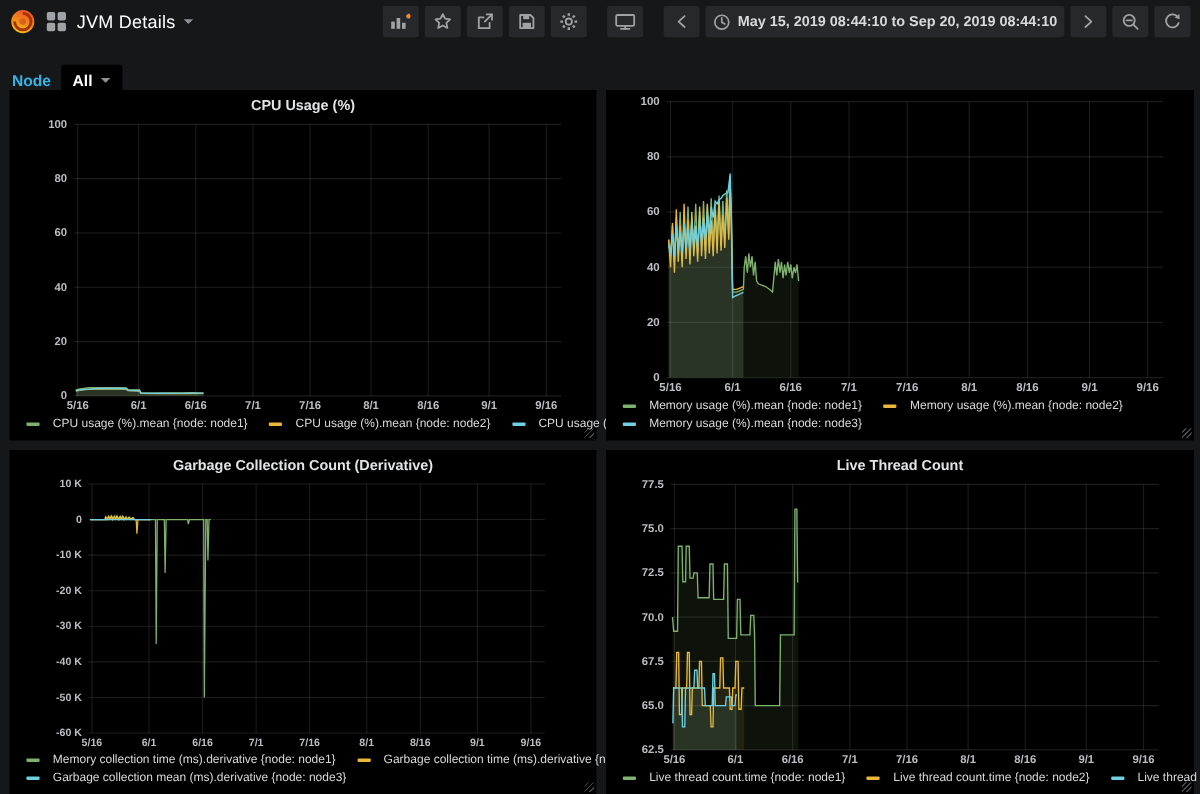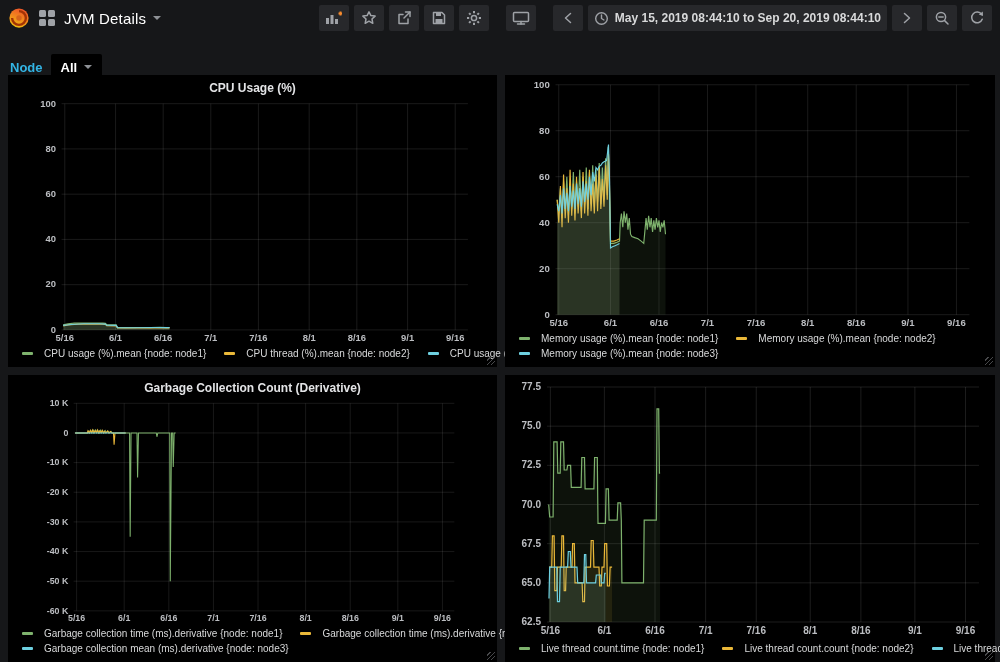--- a/index.html
+++ b/index.html
@@ -217,21 +217,21 @@
         <polyline points="37.7,241.2 46.1,240.2 59.6,239.5 76.4,239.5 82.5,239.8 83.8,241.0 93.9,241.2 95.3,243.6 113.4,243.7 133.6,243.5 150.5,243.6" fill="none" stroke="#6ED0E0" stroke-width="1.2"></polyline>
       </svg>
     <div class="legend">
         <div class="legend-row">
           <span class="legend-item">
             <span class="swatch" style="background: rgb(126, 178, 109);"></span>
             <span>CPU usage (%).mean {node: node1}</span>
           </span>
           <span class="legend-item">
             <span class="swatch" style="background: rgb(234, 184, 57);"></span>
-            <span>CPU thread (%).mean {node: node2}</span>
+            <span>CPU usage (%).mean {node: node2}</span>
           </span>
           <span class="legend-item">
             <span class="swatch" style="background: rgb(110, 208, 224);"></span>
             <span>CPU usage (%).mean {node: node3}</span>
           </span>
         </div>
       </div>
     <div class="resize-handle"></div>
   </section>
 
@@ -336,38 +336,39 @@
         <polyline points="37.7,39.6 52.2,39.6 52.8,37.6 54.2,39.6 55.5,36.9 56.9,39.2 58.2,36.5 59.6,39.1 60.9,36.2 62.3,39.2 63.6,36.9 65.0,39.6 66.3,36.5 67.7,39.2 69.0,37.2 70.3,39.6 71.7,36.9 73.0,39.2 75.1,37.6 76.4,39.6 78.4,37.9 79.8,39.6 99.3,39.6 100.0,157.1 101.0,39.6 107.7,39.6 108.4,89.9 109.4,39.6 129.6,39.6 130.3,43.9 131.3,39.6 144.8,39.6 145.4,207.4 146.8,39.6 148.1,39.6 148.8,78.2 149.8,39.6 151.5,39.6" fill="none" stroke="#7EB26D" stroke-width="1.2"></polyline>
         <polygon points="37.7,39.6 51.5,39.6 52.2,37.2 53.5,39.6 54.9,36.5 56.2,39.2 57.5,36.2 58.9,39.6 60.2,36.9 61.6,39.2 62.9,36.2 64.3,39.6 65.6,37.2 67.0,39.2 68.3,36.5 69.7,39.6 71.0,37.6 72.4,39.6 74.4,37.2 75.7,39.6 77.8,37.9 79.1,39.6 81.1,39.6 81.8,53.0 82.8,39.6 94.9,39.6 94.9,39.6 37.7,39.6" fill="#EAB839" fill-opacity="0.1"></polygon>
         <polyline points="37.7,39.6 51.5,39.6 52.2,37.2 53.5,39.6 54.9,36.5 56.2,39.2 57.5,36.2 58.9,39.6 60.2,36.9 61.6,39.2 62.9,36.2 64.3,39.6 65.6,37.2 67.0,39.2 68.3,36.5 69.7,39.6 71.0,37.6 72.4,39.6 74.4,37.2 75.7,39.6 77.8,37.9 79.1,39.6 81.1,39.6 81.8,53.0 82.8,39.6 94.9,39.6" fill="none" stroke="#EAB839" stroke-width="1.2"></polyline>
         <polygon points="37.7,39.6 94.9,39.6 94.9,39.6 37.7,39.6" fill="#6ED0E0" fill-opacity="0.1"></polygon>
         <polyline points="37.7,39.6 94.9,39.6" fill="none" stroke="#6ED0E0" stroke-width="1.2"></polyline>
       </svg>
     <div class="legend">
         <div class="legend-row">
           <span class="legend-item">
             <span class="swatch" style="background: rgb(126, 178, 109);"></span>
-            <span>Garbage collection time (ms).derivative {node: node1}</span>
+            <span>Memory collection time (ms).derivative {node: node1}</span>
           </span>
           <span class="legend-item">
             <span class="swatch" style="background: rgb(234, 184, 57);"></span>
             <span>Garbage collection time (ms).derivative {node: node2}</span>
           </span>
         </div>
         <div class="legend-row">
           <span class="legend-item">
             <span class="swatch" style="background: rgb(110, 208, 224);"></span>
             <span>Garbage collection mean (ms).derivative {node: node3}</span>
           </span>
         </div>
       </div>
     <div class="resize-handle"></div>
   </section>
 
   <section class="panel p-threads">
+    <div class="panel-title">Live Thread Count</div>
     <svg class="chart" viewBox="0 0 478 257">
         <line x1="39.375" y1="6" x2="39.375" y2="241" stroke="rgba(255,255,255,0.11)" stroke-width="1"></line>
         <text x="39.375" y="253" text-anchor="middle" class="tick">5/16</text>
         <line x1="93.375" y1="6" x2="93.375" y2="241" stroke="rgba(255,255,255,0.11)" stroke-width="1"></line>
         <text x="93.375" y="253" text-anchor="middle" class="tick">6/1</text>
         <line x1="144" y1="6" x2="144" y2="241" stroke="rgba(255,255,255,0.11)" stroke-width="1"></line>
         <text x="144" y="253" text-anchor="middle" class="tick">6/16</text>
         <line x1="194.625" y1="6" x2="194.625" y2="241" stroke="rgba(255,255,255,0.11)" stroke-width="1"></line>
         <text x="194.625" y="253" text-anchor="middle" class="tick">7/1</text>
         <line x1="245.25" y1="6" x2="245.25" y2="241" stroke="rgba(255,255,255,0.11)" stroke-width="1"></line>
@@ -402,21 +403,21 @@
         <polyline points="38.0,217.5 38.7,186.2 45.8,186.2 46.5,220.6 48.5,220.6 49.2,186.2 56.6,186.2 57.3,170.5 59.3,170.5 60.0,186.2 66.0,186.2 66.7,201.8 72.8,201.8 73.5,173.6 74.8,173.6 75.5,201.8 84.6,201.8 85.3,194.0 89.7,194.0 90.3,201.8 93.0,201.8 93.7,192.4 94.7,192.4" fill="none" stroke="#6ED0E0" stroke-width="1.2"></polyline>
       </svg>
     <div class="legend">
         <div class="legend-row">
           <span class="legend-item">
             <span class="swatch" style="background: rgb(126, 178, 109);"></span>
             <span>Live thread count.time {node: node1}</span>
           </span>
           <span class="legend-item">
             <span class="swatch" style="background: rgb(234, 184, 57);"></span>
-            <span>Live thread count.count {node: node2}</span>
+            <span>Live thread count.time {node: node2}</span>
           </span>
           <span class="legend-item">
             <span class="swatch" style="background: rgb(110, 208, 224);"></span>
             <span>Live thread count.mean {node: node3}</span>
           </span>
         </div>
       </div>
     <div class="resize-handle"></div>
   </section>
 

